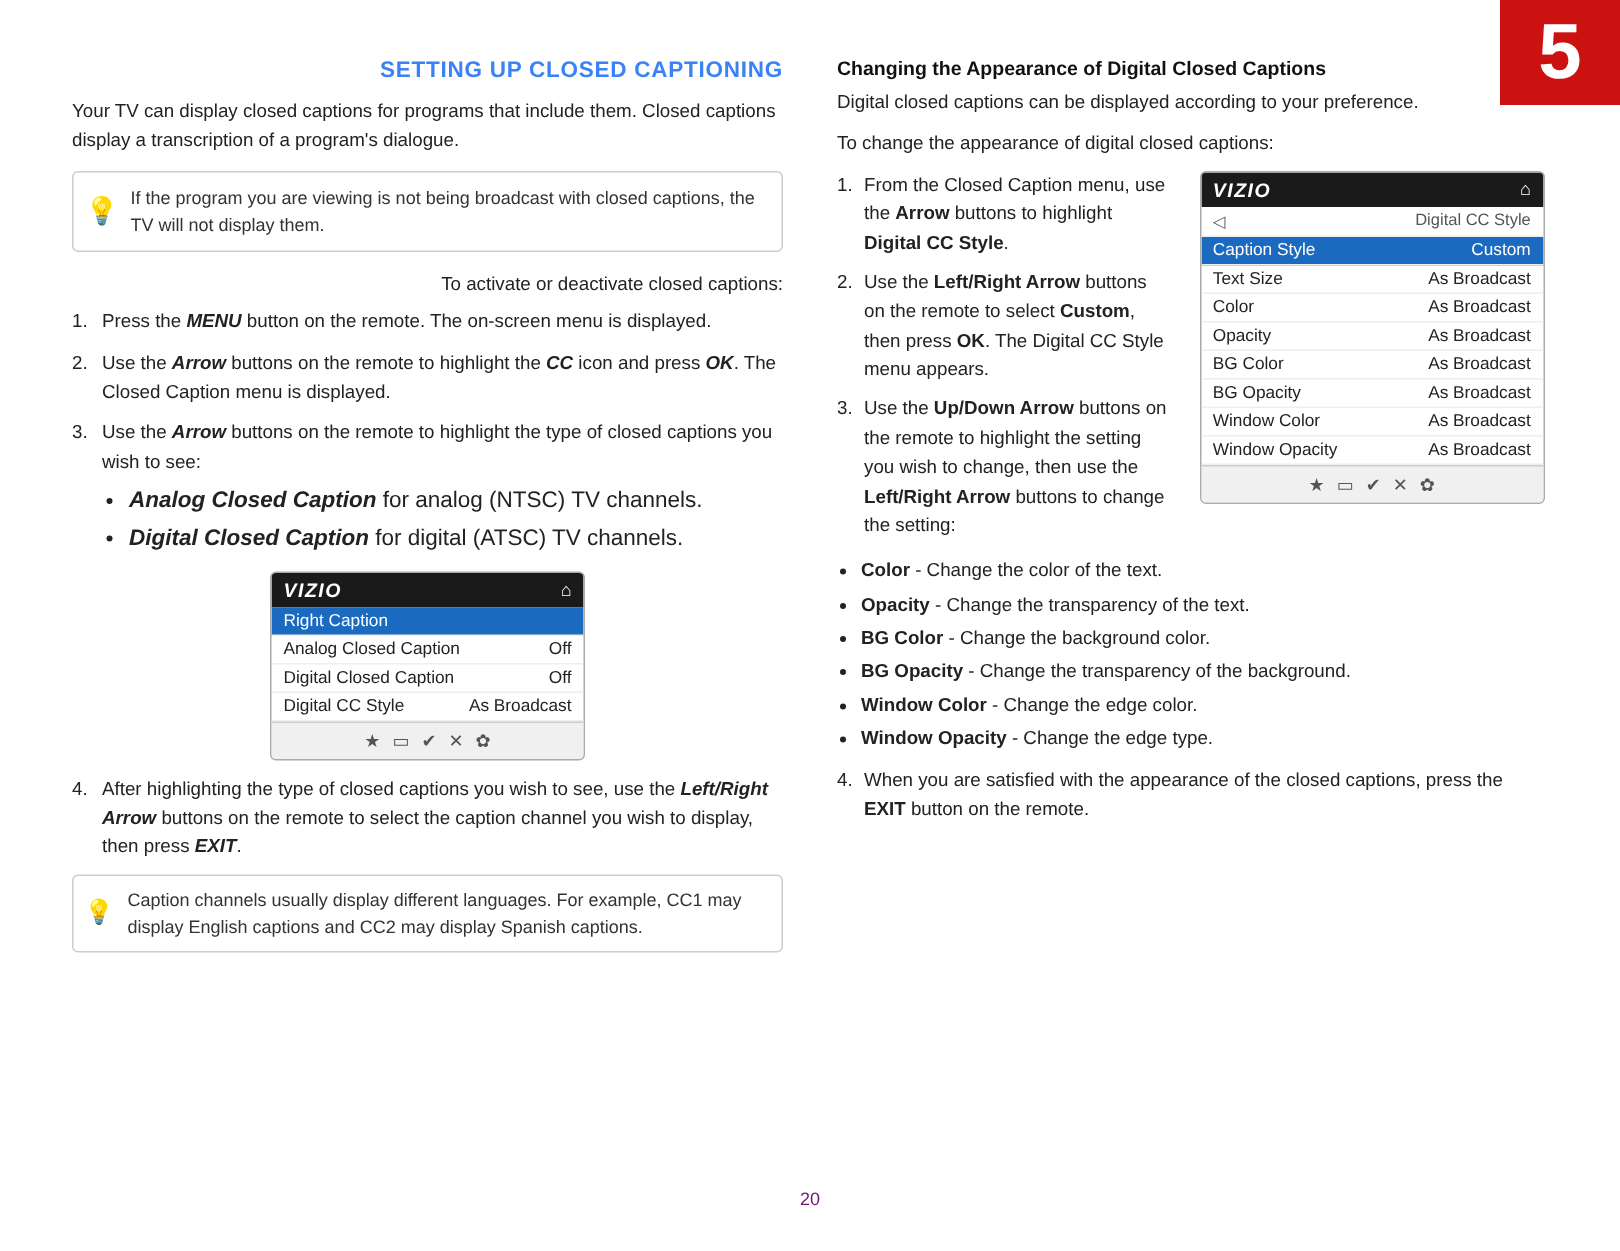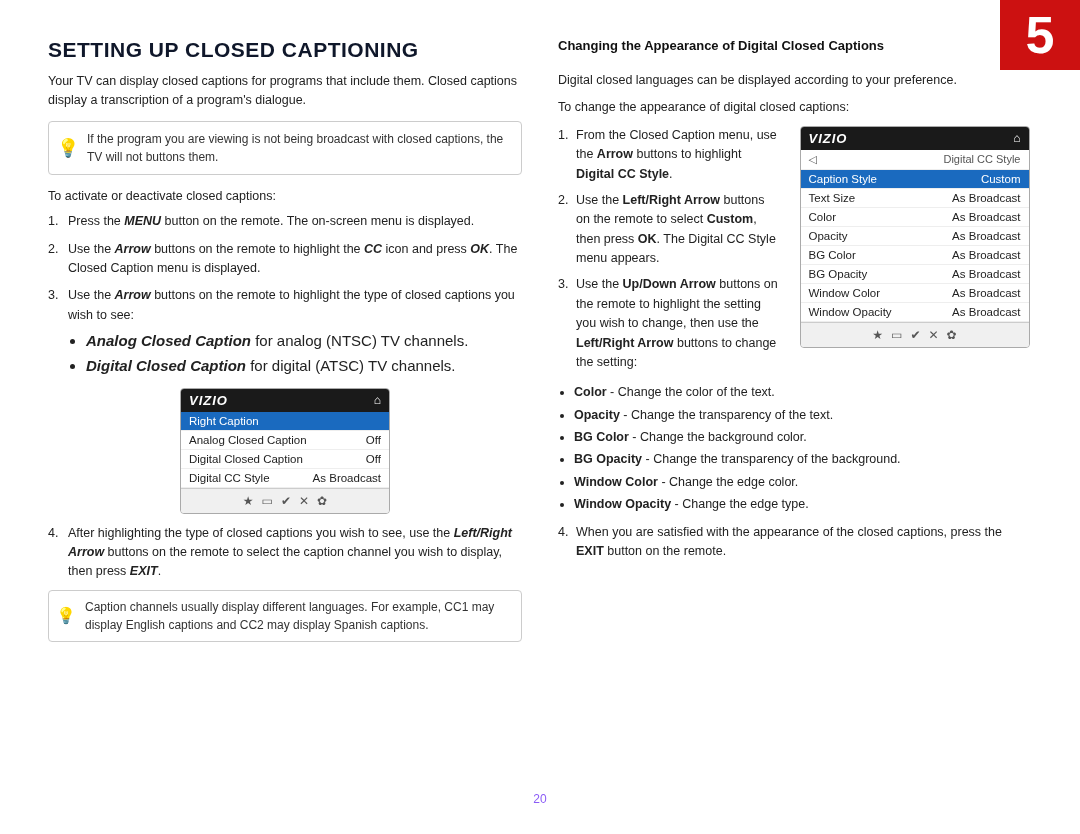--- a/index.html
+++ b/index.html
@@ -50,26 +50,27 @@
       flex: 1;
       min-width: 0;
     }
     .col-right {
       flex: 1;
       min-width: 0;
     }
 
     
     .section-title {
-      font-size: 21px;
+      font-size: 15px;
       font-weight: 900;
       text-transform: uppercase;
       letter-spacing: 0.5px;
       margin-bottom: 10px;
-      color: #0f172a;
+      color: #3b82f6;
+      text-align: right;
     }
 
     .intro-text {
       font-size: 12.5px;
       line-height: 1.55;
       margin-bottom: 10px;
     }
 
     
     .info-box {
@@ -199,29 +200,29 @@
       padding: 4px 8px;
       display: flex;
       align-items: center;
       justify-content: space-between;
     }
 
     
     .page-footer {
       text-align: center;
       font-size: 12px;
-      color: #8b5cf6;
+      color: #701a75;
       margin-top: 4px;
     }
 
     
     .subsection-title {
       font-size: 13px;
       font-weight: 700;
-      margin-bottom: 18px;
+      margin-bottom: 6px;
       color: #111;
     }
     .change-steps-text {
       font-size: 12.5px;
       line-height: 1.55;
       margin-bottom: 8px;
     }
     .right-columns {
       display: flex;
       gap: 16px;
@@ -286,24 +287,24 @@
 
 <div class="page">
   <div class="columns">
 
     <div class="col-left">
       <div class="section-title">SETTING UP CLOSED CAPTIONING</div>
       <p class="intro-text">Your TV can display closed captions for programs that include them. Closed captions display a transcription of a program's dialogue.</p>
 
       <div class="info-box">
         <span class="bulb-icon">💡</span>
-        <span>If the program you are viewing is not being broadcast with closed captions, the TV will not buttons them.</span>
+        <span>If the program you are viewing is not being broadcast with closed captions, the TV will not display them.</span>
       </div>
 
-      <p style="font-size:12.5px;line-height:1.55;margin-bottom:6px;">To activate or deactivate closed captions:</p>
+      <p style="font-size:12.5px;line-height:1.55;margin-bottom:6px;text-align:right;">To activate or deactivate closed captions:</p>
 
       <ol class="step-list">
         <li>
           <span class="step-num">1.</span>
           Press the <b>MENU</b> button on the remote. The on-screen menu is displayed.
         </li>
         <li>
           <span class="step-num">2.</span>
           Use the <b>Arrow</b> buttons on the remote to highlight the <b>CC</b> icon and press <b>OK</b>. The Closed Caption menu is displayed.
         </li>
@@ -357,21 +358,21 @@
       </ol>
 
       <div class="bottom-info-box">
         <span class="bulb-icon">💡</span>
         <span>Caption channels usually display different languages. For example, CC1 may display English captions and CC2 may display Spanish captions.</span>
       </div>
     </div>
 
     <div class="col-right">
       <p class="subsection-title">Changing the Appearance of Digital Closed Captions</p>
-      <p class="change-steps-text">Digital closed languages can be displayed according to your preference.</p>
+      <p class="change-steps-text">Digital closed captions can be displayed according to your preference.</p>
       <p class="change-steps-text">To change the appearance of digital closed captions:</p>
 
       <div class="right-columns">
 
         <div class="right-text">
           <ol class="step-list-right">
             <li>
               <span class="step-num">1.</span>
               From the Closed Caption menu, use the <b>Arrow</b> buttons to highlight <b>Digital CC Style</b>.
             </li>

